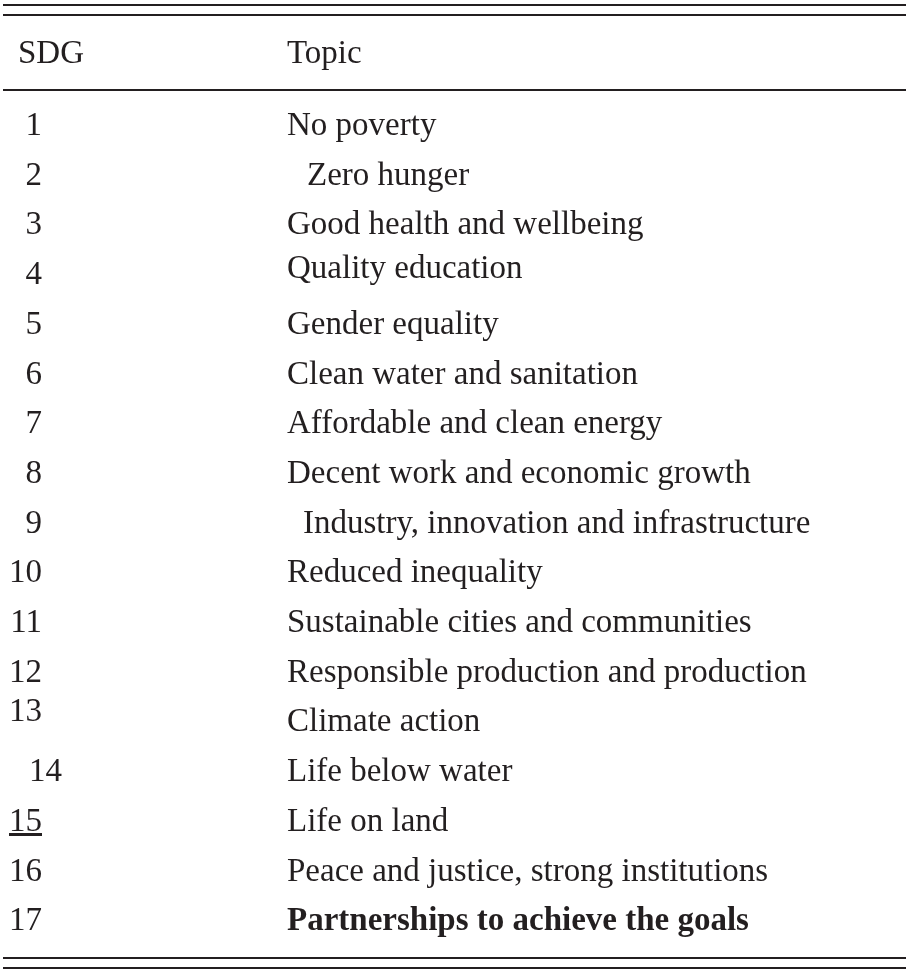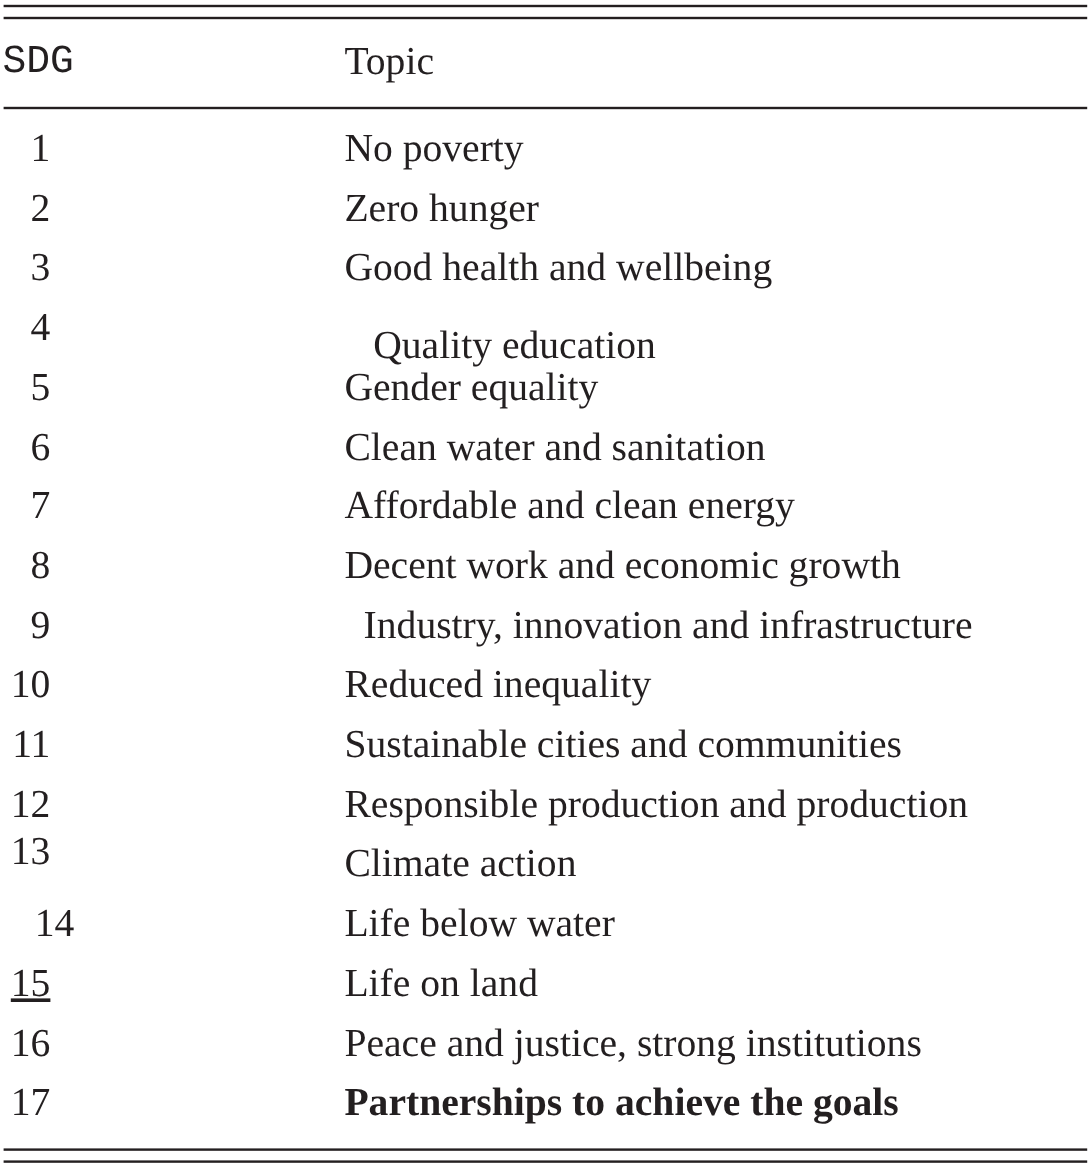--- a/index.html
+++ b/index.html
@@ -5,46 +5,46 @@
   html, body { margin: 0; padding: 0; background: #ffffff; }
   body { width: 909px; height: 976px; position: relative; overflow: hidden;
          font-family: "Liberation Serif", serif; color: #231f20; }
   .rule { position: absolute; left: 3px; width: 903px; background: #231f20; }
   .r-top1 { top: 4px; height: 2px; }
   .r-top2 { top: 14px; height: 2px; }
   .r-head { top: 89px; height: 2px; }
   .r-bot1 { top: 957px; height: 2px; }
   .r-bot2 { top: 967px; height: 2px; }
   .cell { position: absolute; font-size: 33px; line-height: 40px; white-space: nowrap; }
-  .hdr-sdg { left: 2px; top: 32px; font-family: Liberation Mono, monospace; }
+  .hdr-sdg { left: 18px; top: 32px; }
   .hdr-topic { left: 287px; top: 32px; }
   .num { left: 6px; width: 36px; text-align: right; }
   .topic { left: 287px; }
 </style>
 </head>
 <body>
 
 <div>
   <div class="rule r-top1"></div>
   <div class="rule r-top2"></div>
 
   <div class="cell hdr-sdg">SDG</div>
   <div class="cell hdr-topic">Topic</div>
 
   <div class="rule r-head"></div>
 
   <div id="rows">
       <div class="cell num" style="top: 104px;">1</div>
       <div class="cell topic" style="top: 104px;">No poverty</div>
       <div class="cell num" style="top: 153.7px;">2</div>
-      <div class="cell topic" style="top: 153.7px;">Zero hunger</div>
+      <div class="cell topic" style="top: 153.7px; margin-left: 20px;">Zero hunger</div>
       <div class="cell num" style="top: 203.4px;">3</div>
       <div class="cell topic" style="top: 203.4px;">Good health and wellbeing</div>
       <div class="cell num" style="top: 253.1px;">4</div>
-      <div class="cell topic" style="top: 268px; margin-left: 24px;">Quality education</div>
+      <div class="cell topic" style="top: 247px;">Quality education</div>
       <div class="cell num" style="top: 302.8px;">5</div>
       <div class="cell topic" style="top: 302.8px;">Gender equality</div>
       <div class="cell num" style="top: 352.5px;">6</div>
       <div class="cell topic" style="top: 352.5px;">Clean water and sanitation</div>
       <div class="cell num" style="top: 402.2px;">7</div>
       <div class="cell topic" style="top: 402.2px;">Affordable and clean energy</div>
       <div class="cell num" style="top: 451.9px;">8</div>
       <div class="cell topic" style="top: 451.9px;">Decent work and economic growth</div>
       <div class="cell num" style="top: 501.6px;">9</div>
       <div class="cell topic" style="top: 501.6px; margin-left: 16px;">Industry, innovation and infrastructure</div>

